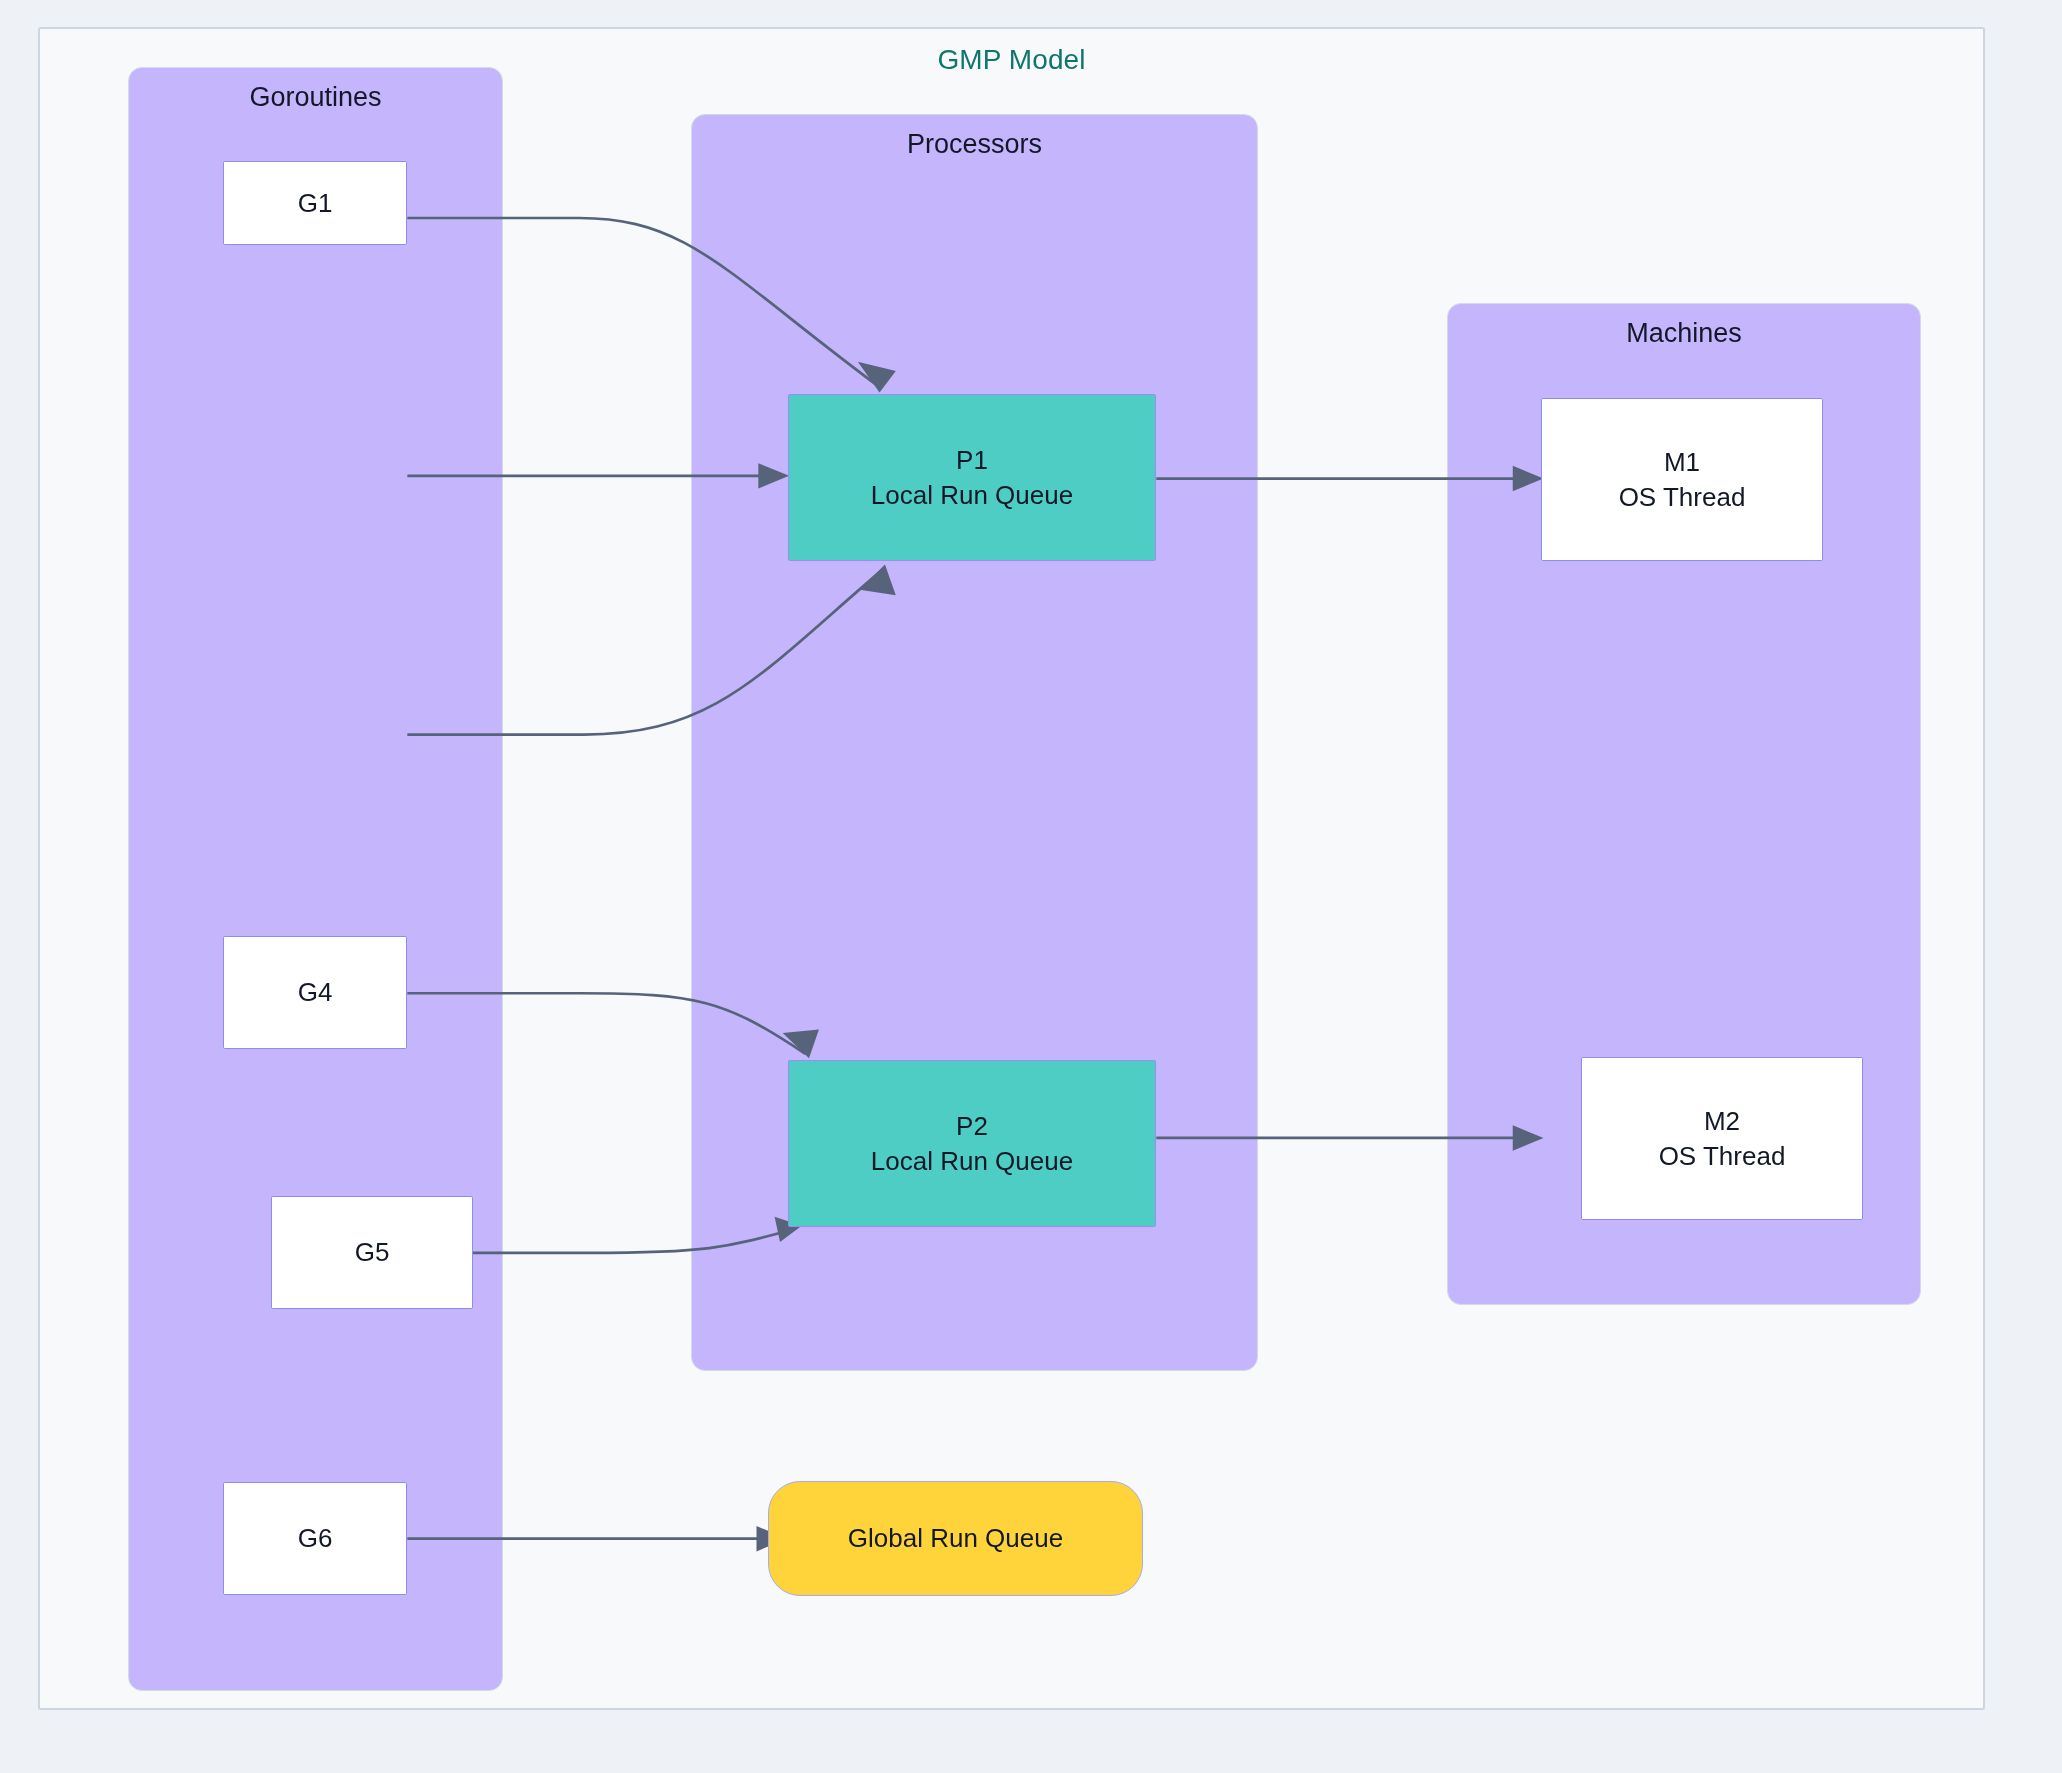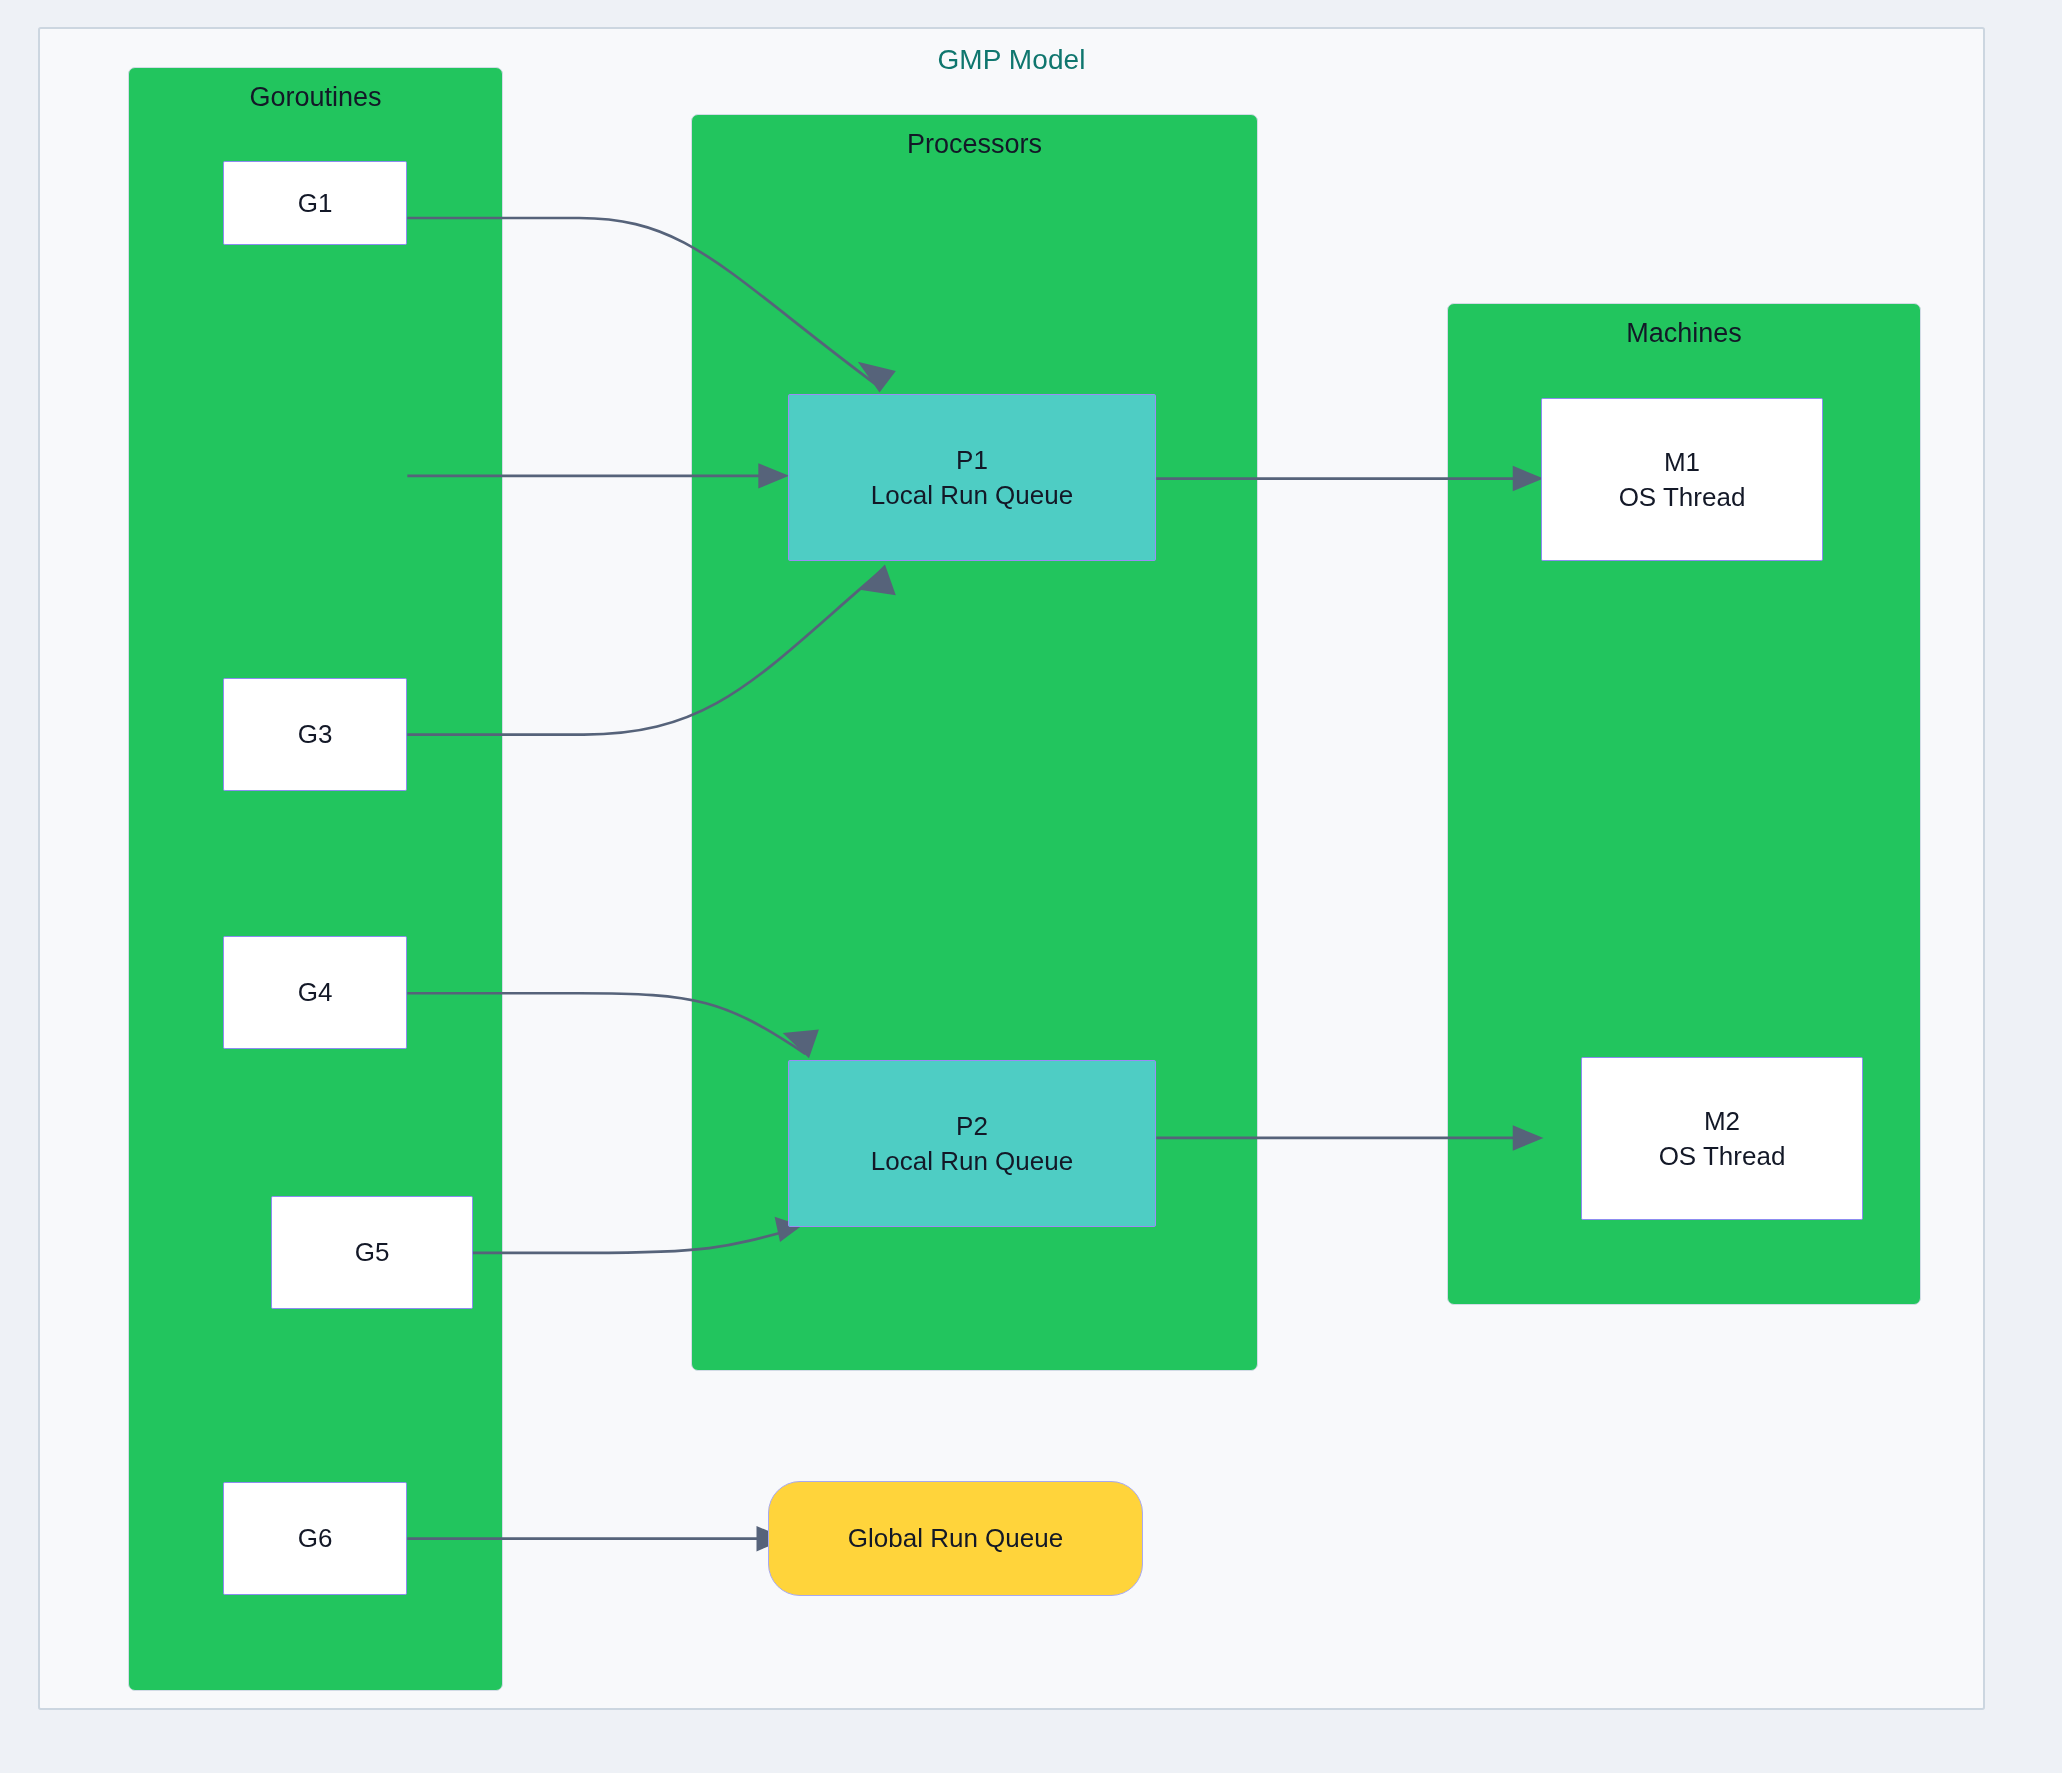--- a/index.html
+++ b/index.html
@@ -43,23 +43,23 @@
     width: 100%;
     text-align: center;
     font-size: 28px;
     color: #0f766e;
     letter-spacing: 0.1px;
   }
 
   
   .cluster {
     position: absolute;
-    background: #22c55e;
+    background: #c4b5fd;
     border: 1.8px solid #d3dce6;
-    border-radius: 7px;
+    border-radius: 14px;
     box-sizing: border-box;
     padding-left: 8px;
   }
   .cluster-title {
     position: absolute;
     top: 13.6px;
     left: 0;
     width: 100%;
     text-align: center;
     font-size: 27px;
@@ -194,23 +194,20 @@
 
     <g>
       <path class="edge-path" d="M 1278 1258 L 1684 1258"></path>
       <polygon class="arrow-head" points="1706,1258 1672,1244 1672,1272"></polygon>
     </g>
   </svg>
 
   <div class="node g-node" id="node-g1">
     <span>G1</span>
   </div>
-  <div class="node g-node" id="node-g3">
-    <span>G3</span>
-  </div>
   <div class="node g-node" id="node-g4">
     <span>G4</span>
   </div>
   <div class="node g-node" id="node-g5">
     <span>G5</span>
   </div>
   <div class="node g-node" id="node-g6">
     <span>G6</span>
   </div>
 

